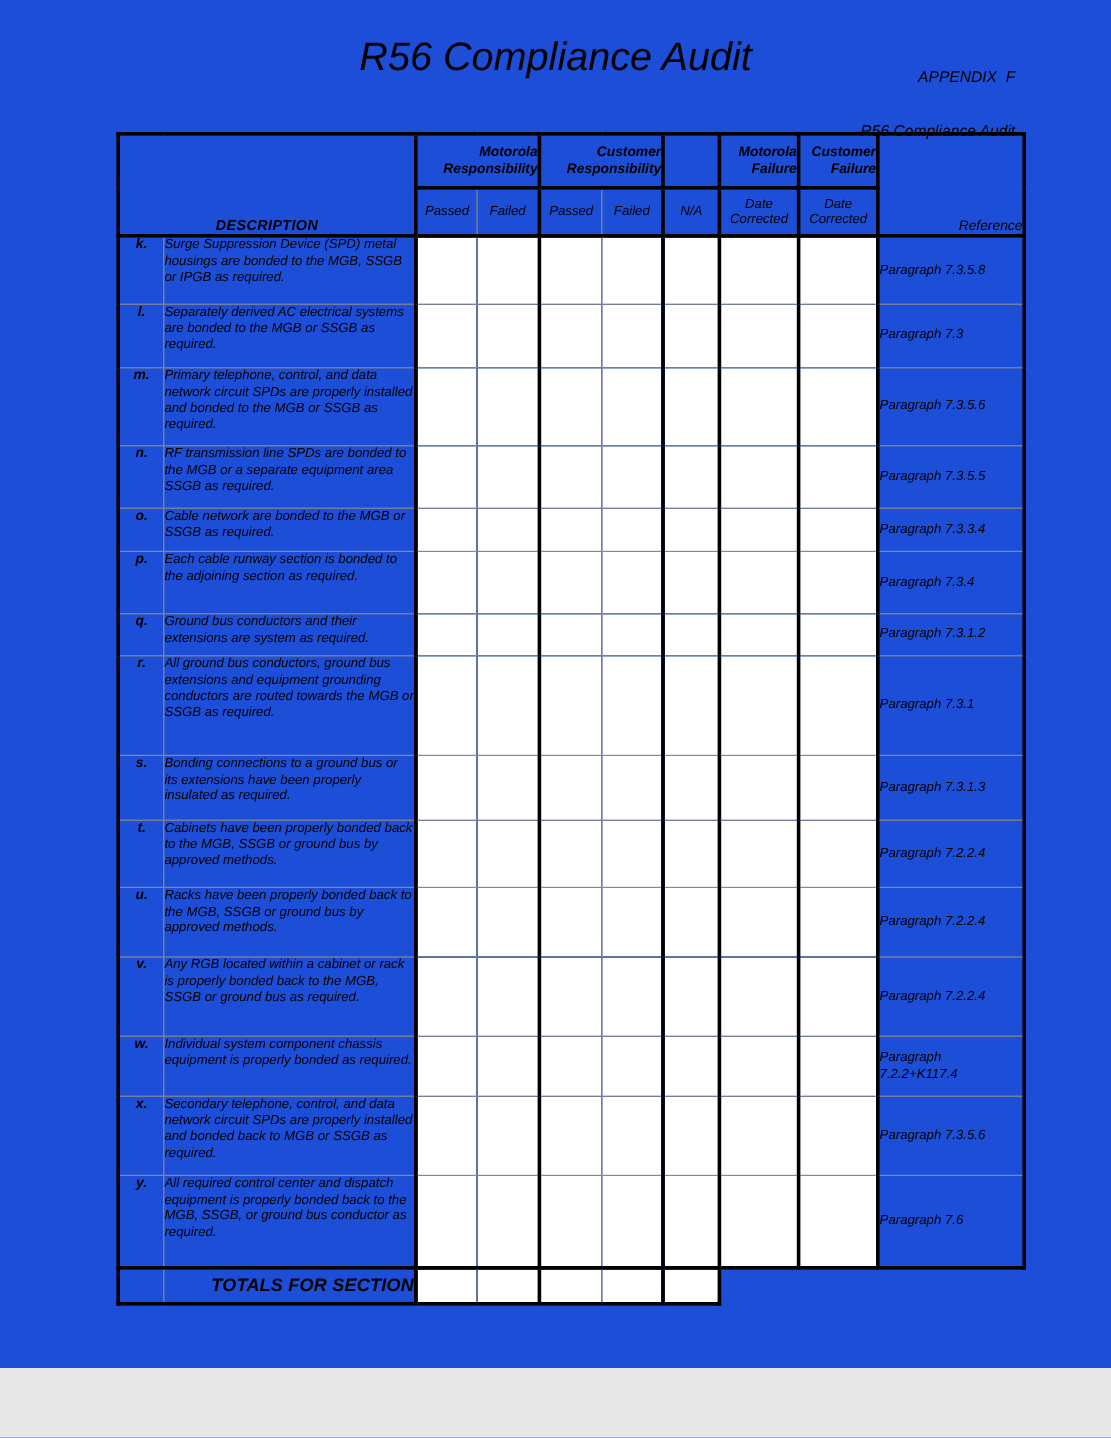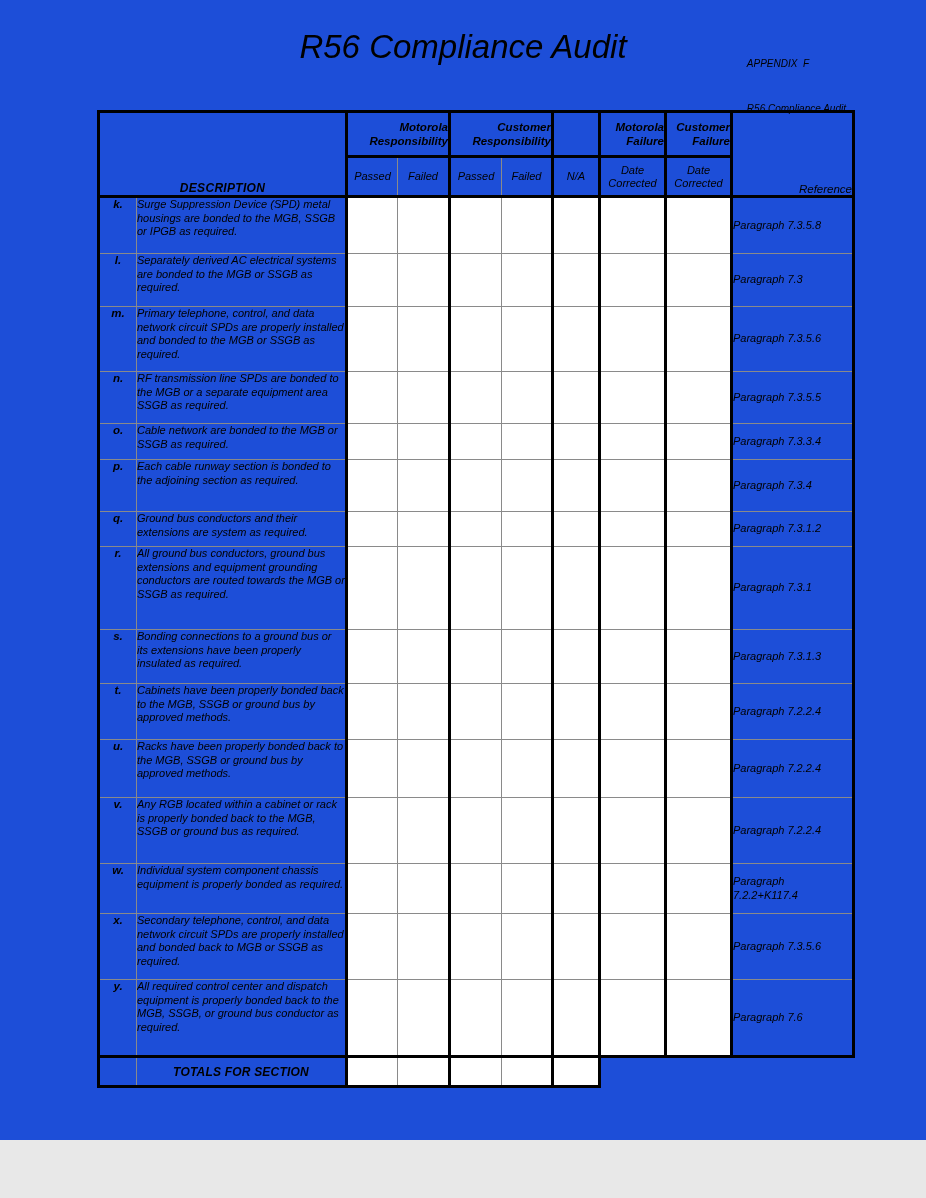--- a/index.html
+++ b/index.html
@@ -14,22 +14,22 @@
     font-style: italic;
   }
 
   
   .doc-header { position: absolute; top: 24px; left: 0; right: 0; height: 70px; }
   .doc-title {
     margin: 0; text-align: center; font-size: 33px; font-weight: normal;
     letter-spacing: 0px; padding-top: 4px;
   }
   .appendix {
-    position: absolute; top: 2px; right: 80px; text-align: left;
-    font-size: 10px; line-height: 15px; white-space: pre;
+    position: absolute; top: 2px; right: 80px; text-align: right;
+    font-size: 13px; line-height: 15px; white-space: pre;
   }
 
   
   table.audit {
     position: absolute; left: 97px; top: 110px;
     border-collapse: collapse; table-layout: fixed; width: 755px;
     font-size: 11px;
   }
   table.audit th, table.audit td {
     border: 1px solid #8a8a8a; padding: 0; margin: 0;
@@ -70,22 +70,22 @@
   #rows-body tr:nth-child(11) { height: 58px; }
   #rows-body tr:nth-child(12) { height: 66px; }
   #rows-body tr:nth-child(13) { height: 50px; }
   #rows-body tr:nth-child(14) { height: 66px; }
   #rows-body tr:nth-child(15) { height: 77px; }
   #rows-body tr:last-child td { border-bottom: 3px solid #000; }
 
   tr.totals-row { height: 30px; }
   tr.totals-row td { border-bottom: 3px solid #000; }
   td.totals-label {
-    font-weight: bold; font-size: 12px; vertical-align: middle;
-    text-align: center; padding-left: 5px; letter-spacing: 0.2px;
+    font-weight: bold; font-size: 15px; vertical-align: middle;
+    text-align: right; padding-left: 5px; letter-spacing: 0.2px;
   }
   td.ghost { border: none !important; background: transparent; }
 
   
   .footer { position: absolute; left: 0; right: 0; top: 1128px; height: 50px; font-size: 12.5px; margin-top: 11px; }
   .page-num  { position: absolute; left: 85px;  top: 6px; }
   .copyright { position: absolute; left: 0; right: 0; top: 2px; text-align: center; line-height: 21px; }
   .doc-date  { position: absolute; right: 81px; top: 23px; }
 </style>
 </head>

